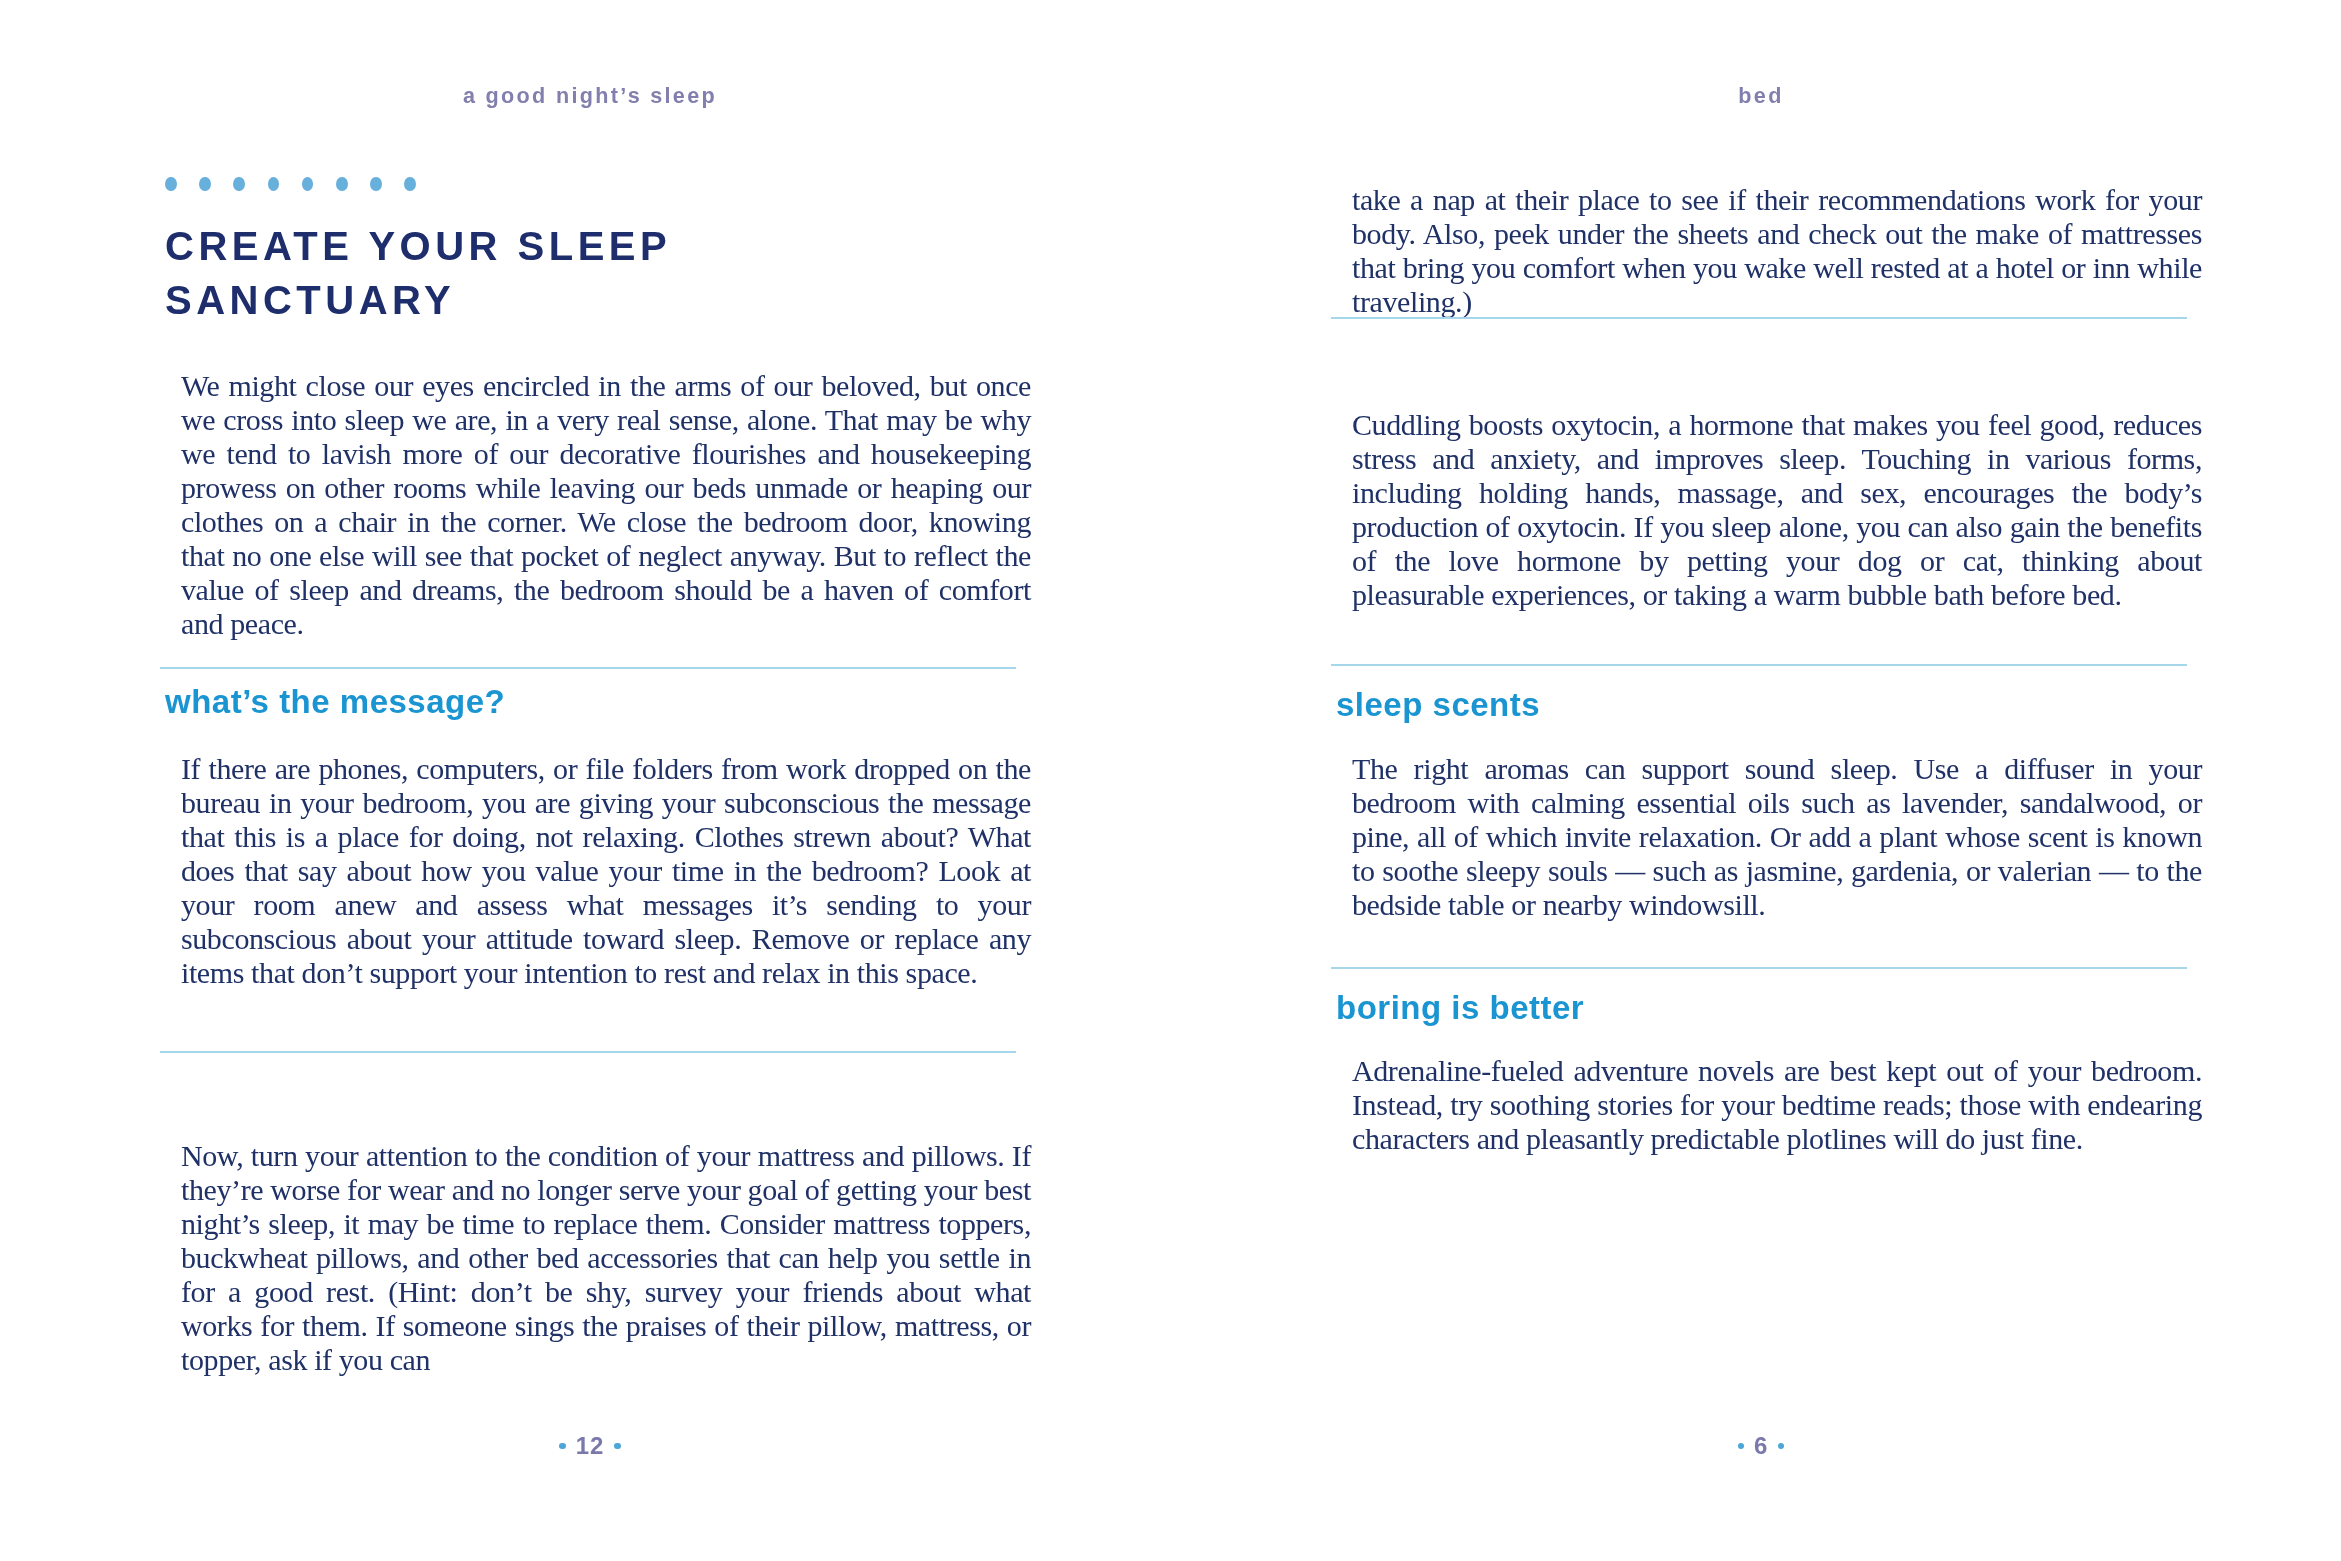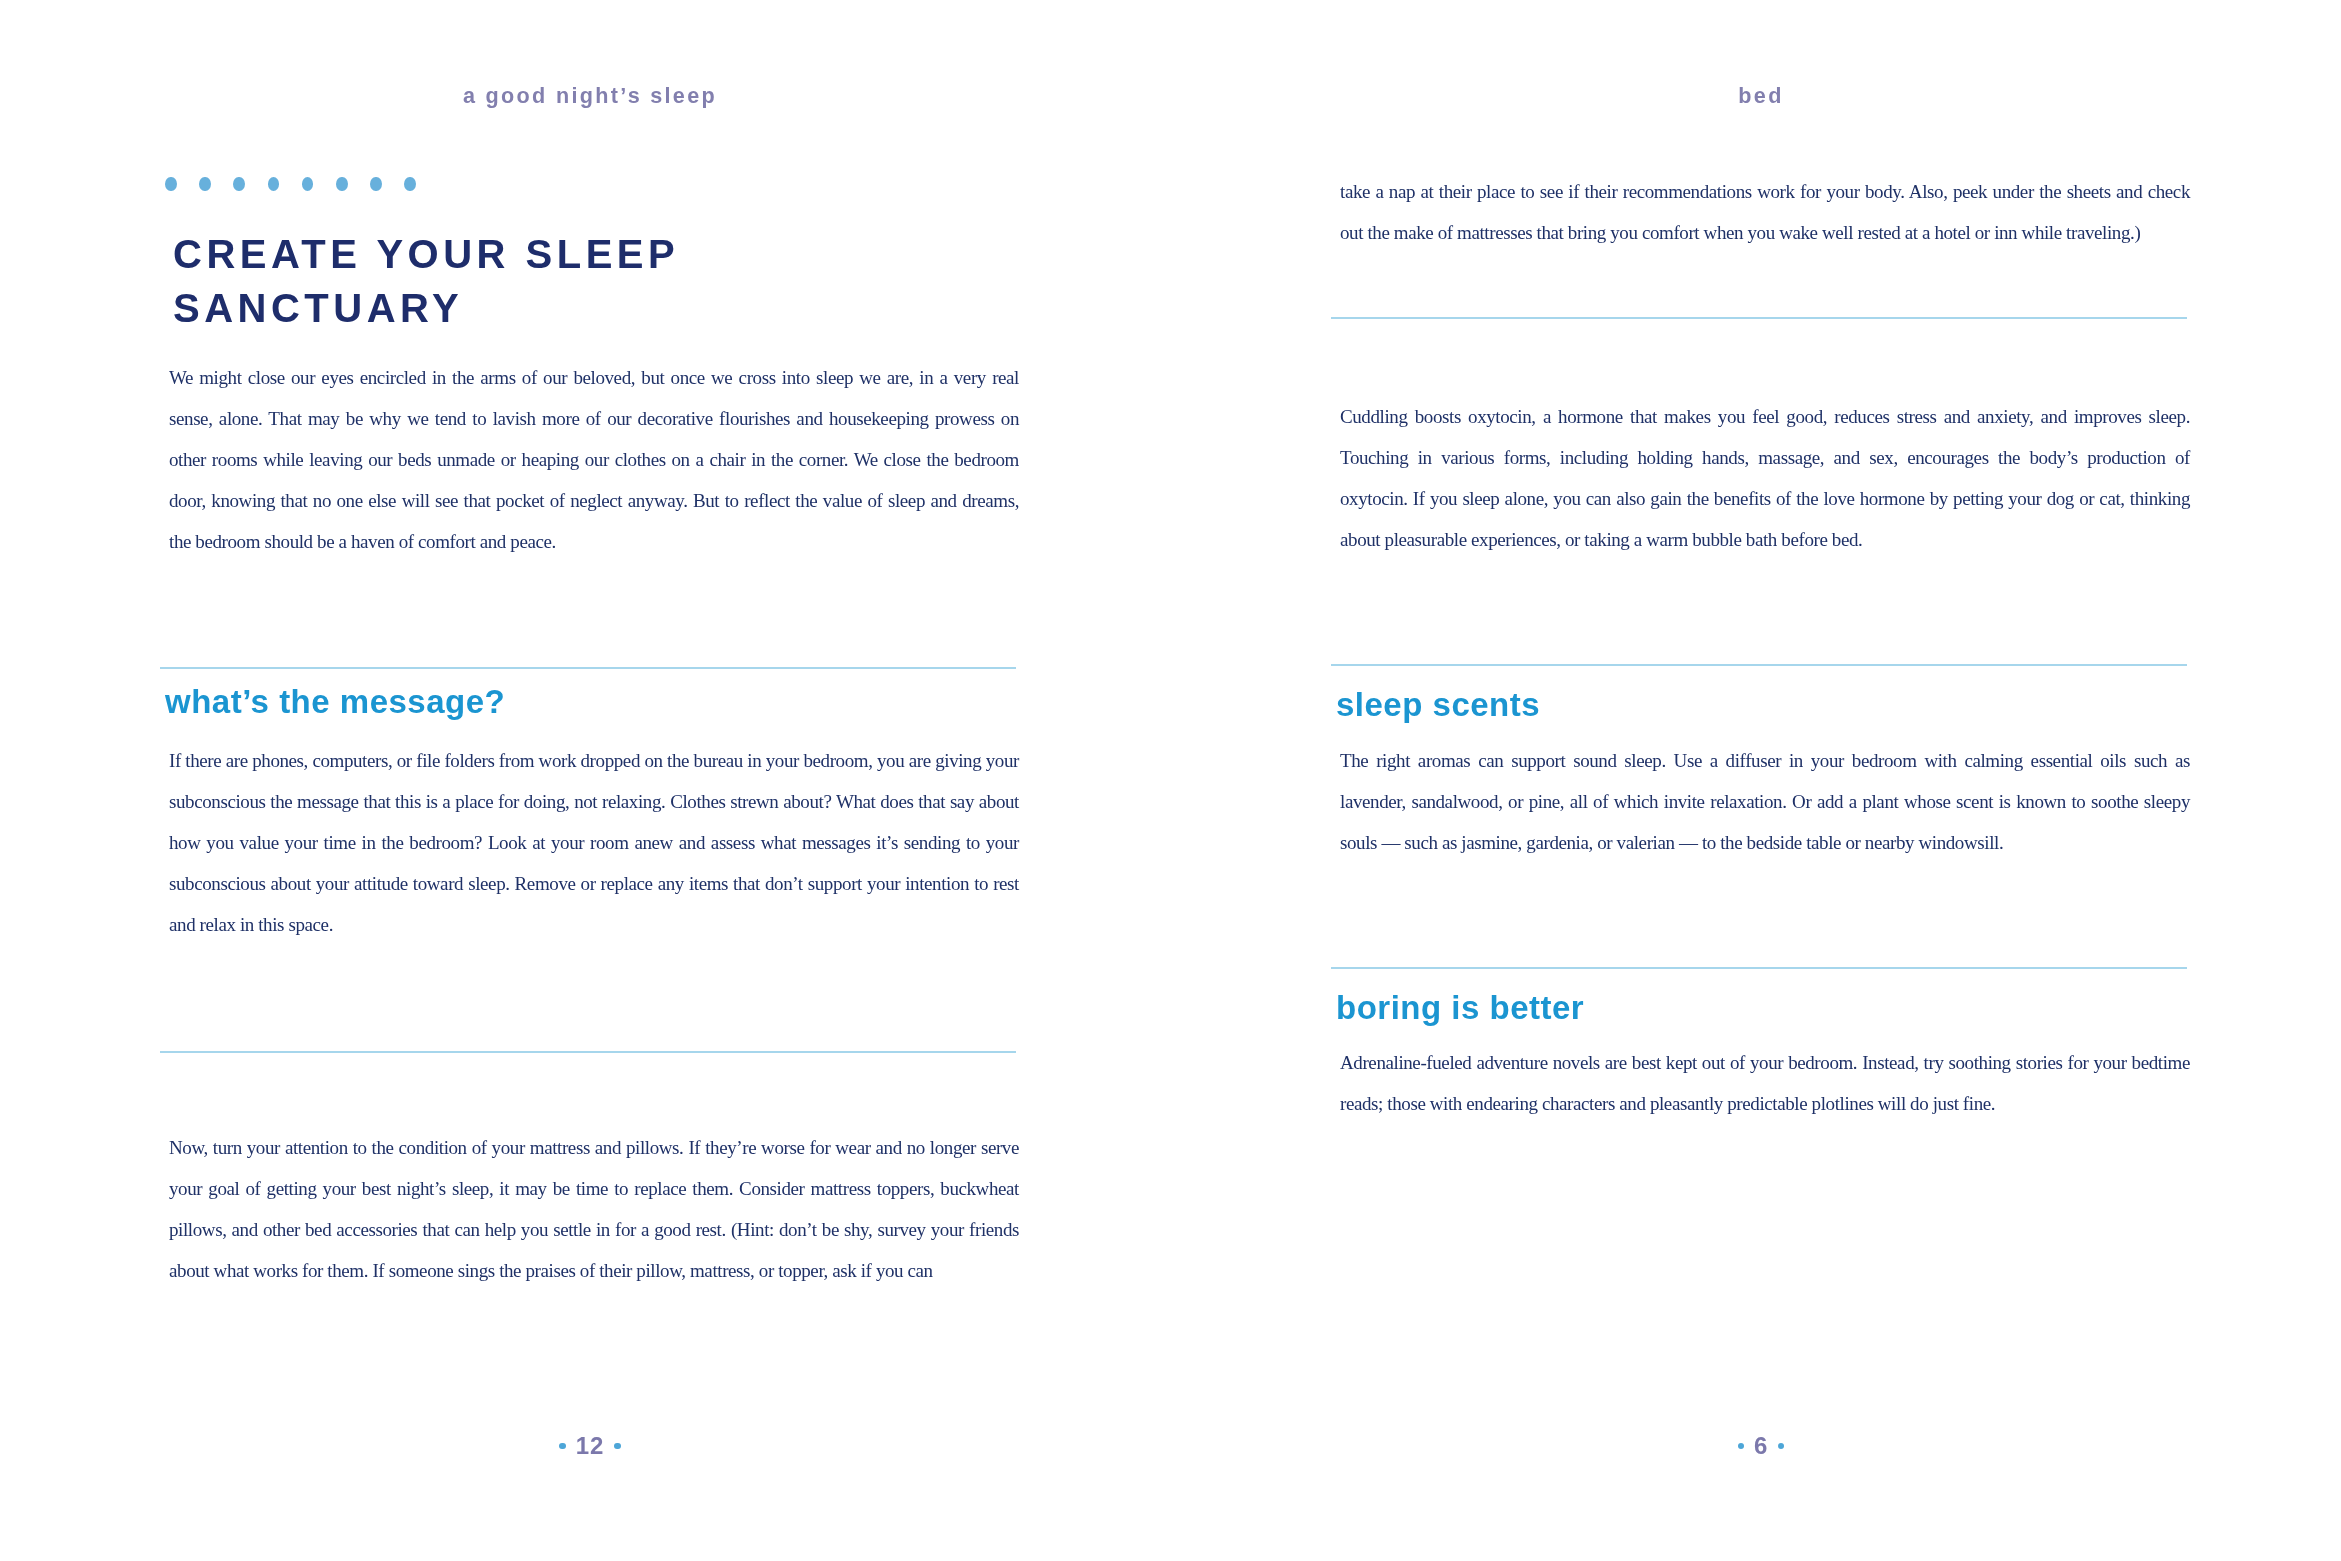--- a/index.html
+++ b/index.html
@@ -35,30 +35,30 @@
   }
   .deco-dots{
     position:absolute;top:177px;left:165px;
     display:flex;gap:22.5px;
   }
   .deco-dot{
     width:11.7px;height:14.4px;border-radius:50%;
     background:var(--dot-blue);
   }
   .chapter-title{
-    position:absolute;top:219px;left:165px;width:850px;margin:8px;
+    position:absolute;top:219px;left:165px;width:850px;margin:0;
     font-family:"Liberation Sans", sans-serif;
     font-size:40px;line-height:54px;font-weight:700;
     letter-spacing:4.5px;
     color:var(--title-navy);
   }
   .chapter-title .line{display:block;}
   .body{
-    position:absolute;left:165px;width:850px;margin:4px;
-    font-size:19px;line-height:41px;
+    position:absolute;left:165px;width:850px;margin:16px;
+    font-size:30px;line-height:34px;
     letter-spacing:-0.4px;
     text-align:justify;
     color:var(--body-navy);
   }
   .rule{
     position:absolute;left:160px;width:856px;height:1.8px;
     background:var(--rule-blue);
   }
   .section-heading{
     position:absolute;left:165px;width:850px;margin:0;

